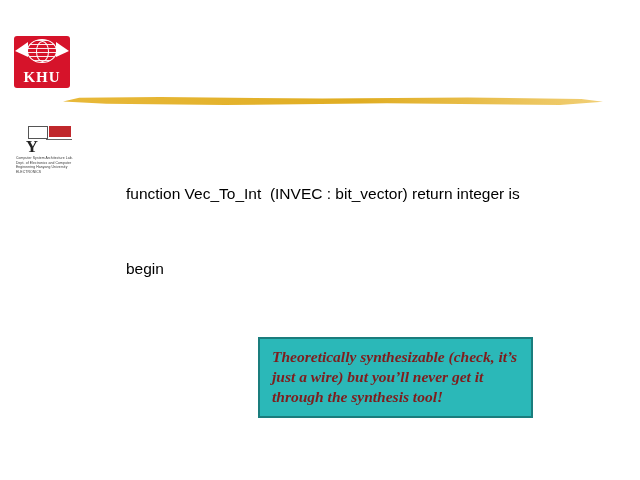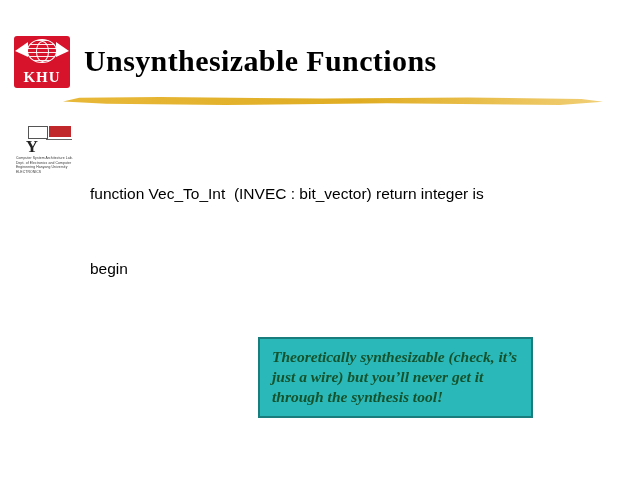--- a/index.html
+++ b/index.html
@@ -152,33 +152,33 @@
     position: absolute;
     left: 90px;
     top: 131px;
     width: 520px;
     color: #000000;
     font-family: "Liberation Sans", sans-serif;
     font-size: 15.5px;
     line-height: 25px;
     white-space: pre;
   }
-  #code .line { white-space: pre; }
+  #code .line { white-space: pre; margin-left: 36px; }
 
   
   #callout {
     position: absolute;
     left: 258px;
     top: 337px;
     width: 275px;
     padding: 8px 10px 9px 12px;
     background: #2bb8b8;
     border: 2px solid #1a7d7d;
     box-sizing: border-box;
-    color: #14532d;
+    color: #7f1d1d;
     font-family: "Liberation Serif", serif;
     font-style: italic;
     font-weight: bold;
     font-size: 15.5px;
     line-height: 20px;
   }
 </style>
 </head>
 <body>
 
@@ -188,21 +188,20 @@
     <div class="logo-top">
       <div class="globe">
         <div class="globe-inner"></div>
       </div>
       <div class="wing left"></div>
       <div class="wing right"></div>
     </div>
     <div class="logo-bottom">KHU</div>
   </div>
 
-  <div id="title">Unsynthesizable Functions</div>
   <div id="title-rule"></div>
 
   <div id="sublogo">
     <div class="sl-box"></div>
     <div class="sl-red"></div>
     <div class="sl-y">Y</div>
     <div class="sl-line"></div>
     <div class="sl-caption">Computer System Architecture Lab. Dept. of Electronics and Computer Engineering Hanyang University  ELECTRONICS</div>
   </div>
 

